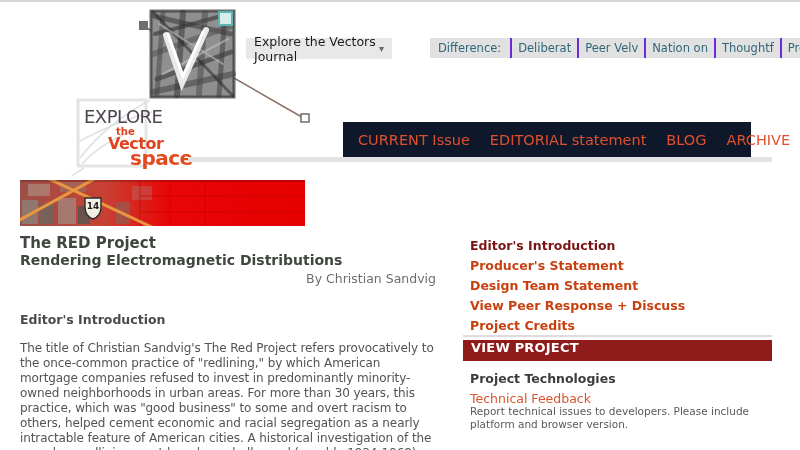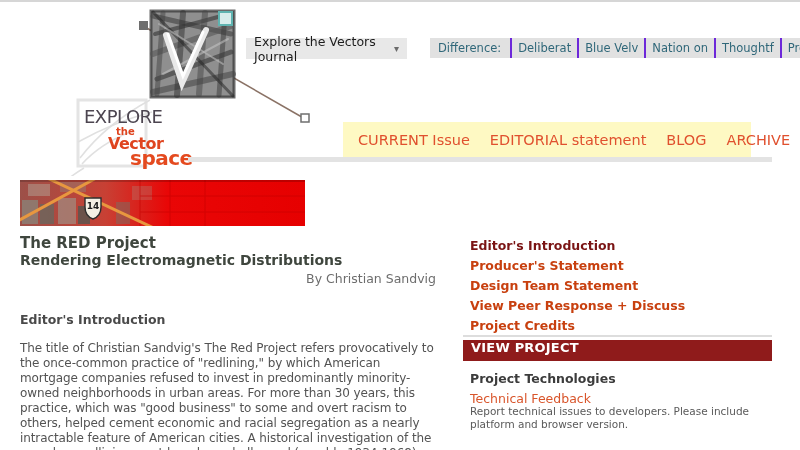--- a/index.html
+++ b/index.html
@@ -2,21 +2,21 @@
 <html><head>
 <meta charset="utf-8">
 <style>
   html,body{margin:0;padding:0;background:#fff;}
   #stage{position:relative;width:800px;height:450px;overflow:hidden;background:#fff;
          font-family:"DejaVu Sans","Liberation Sans",sans-serif;}
   .abs{position:absolute;}
 
   
   #top-border{left:0;top:0;width:800px;height:2px;background:#d6d6d6;}
-  #journal-dropdown{left:246px;top:38px;width:161px;height:21px;background:#e8e8e8;
+  #journal-dropdown{left:246px;top:38px;width:146px;height:21px;background:#e8e8e8;
     display:flex;align-items:center;justify-content:space-between;padding:0 8px;box-sizing:border-box;
     font-size:12.5px;color:#1c1c1c;cursor:pointer;}
   #journal-dropdown .chev{color:#6b6b6b;font-size:10px;line-height:1;}
   #top-strip{left:430px;top:38px;height:20px;display:flex;align-items:stretch;background:#e1e1e1;}
   #top-strip .strip-item{display:flex;align-items:center;padding:0 6px;font-size:11.5px;
     color:#2f6779;white-space:nowrap;border-right:2px solid #6d28d9;cursor:pointer;}
   #top-strip .strip-item:first-child{padding:0 9px 0 8px;}
   #top-strip .strip-item:last-child{border-right:none;}
 
   
@@ -24,21 +24,21 @@
 
   
   #logo{left:70px;top:98px;width:170px;height:78px;cursor:pointer;}
   #logo .word{position:absolute;white-space:nowrap;}
   #logo .w-explore{left:14px;top:8px;font-size:18px;color:#4c4550;letter-spacing:-.5px;font-weight:500;}
   #logo .w-the{left:46px;top:28px;font-size:10px;color:#df441f;font-weight:bold;}
   #logo .w-vector{left:38px;top:36px;font-size:16px;color:#df441f;font-weight:bold;letter-spacing:-.5px;}
   #logo .w-space{left:60px;top:48px;font-size:20px;color:#e44a1f;font-weight:bold;letter-spacing:-.5px;}
 
   
-  #main-nav{left:343px;top:122px;width:408px;height:36px;background:#fef9c3;
+  #main-nav{left:343px;top:122px;width:408px;height:36px;background:#0f172a;
     display:flex;align-items:center;padding-left:15px;box-sizing:border-box;gap:20px;}
   #main-nav .nav-item{font-size:14.5px;color:#e0502e;white-space:nowrap;cursor:pointer;}
   #under-nav-line{left:188px;top:157px;width:584px;height:5px;background:#e3e3e3;}
 
   
   #red-banner{left:20px;top:180px;width:285px;height:46px;}
 
   
   #article{left:20px;top:234px;width:416px;color:#4d4d4d;}
   #article .title{font-size:15px;font-weight:bold;color:#3f463e;line-height:18px;}
@@ -95,21 +95,21 @@
   </svg>
 
   <div class="abs" id="journal-dropdown">
     <span>Explore the Vectors Journal</span>
     <span class="chev">▾</span>
   </div>
 
   <div class="abs" id="top-strip">
     <span class="strip-item">Difference:</span>
     <span class="strip-item">Deliberat</span>
-    <span class="strip-item">Blue Velv</span>
+    <span class="strip-item">Peer Velv</span>
     <span class="strip-item">Nation on</span>
     <span class="strip-item">Thoughtf</span>
     <span class="strip-item">Programi</span>
 
   </div>
 
   <div class="abs" id="logo">
     <svg width="170" height="78" viewBox="0 0 170 78">
       <rect x="8" y="2" width="68" height="66" fill="none" stroke="#e4e4e4" stroke-width="3"></rect>
       <g fill="none" stroke="#e0e0e0" stroke-width="1.5">

